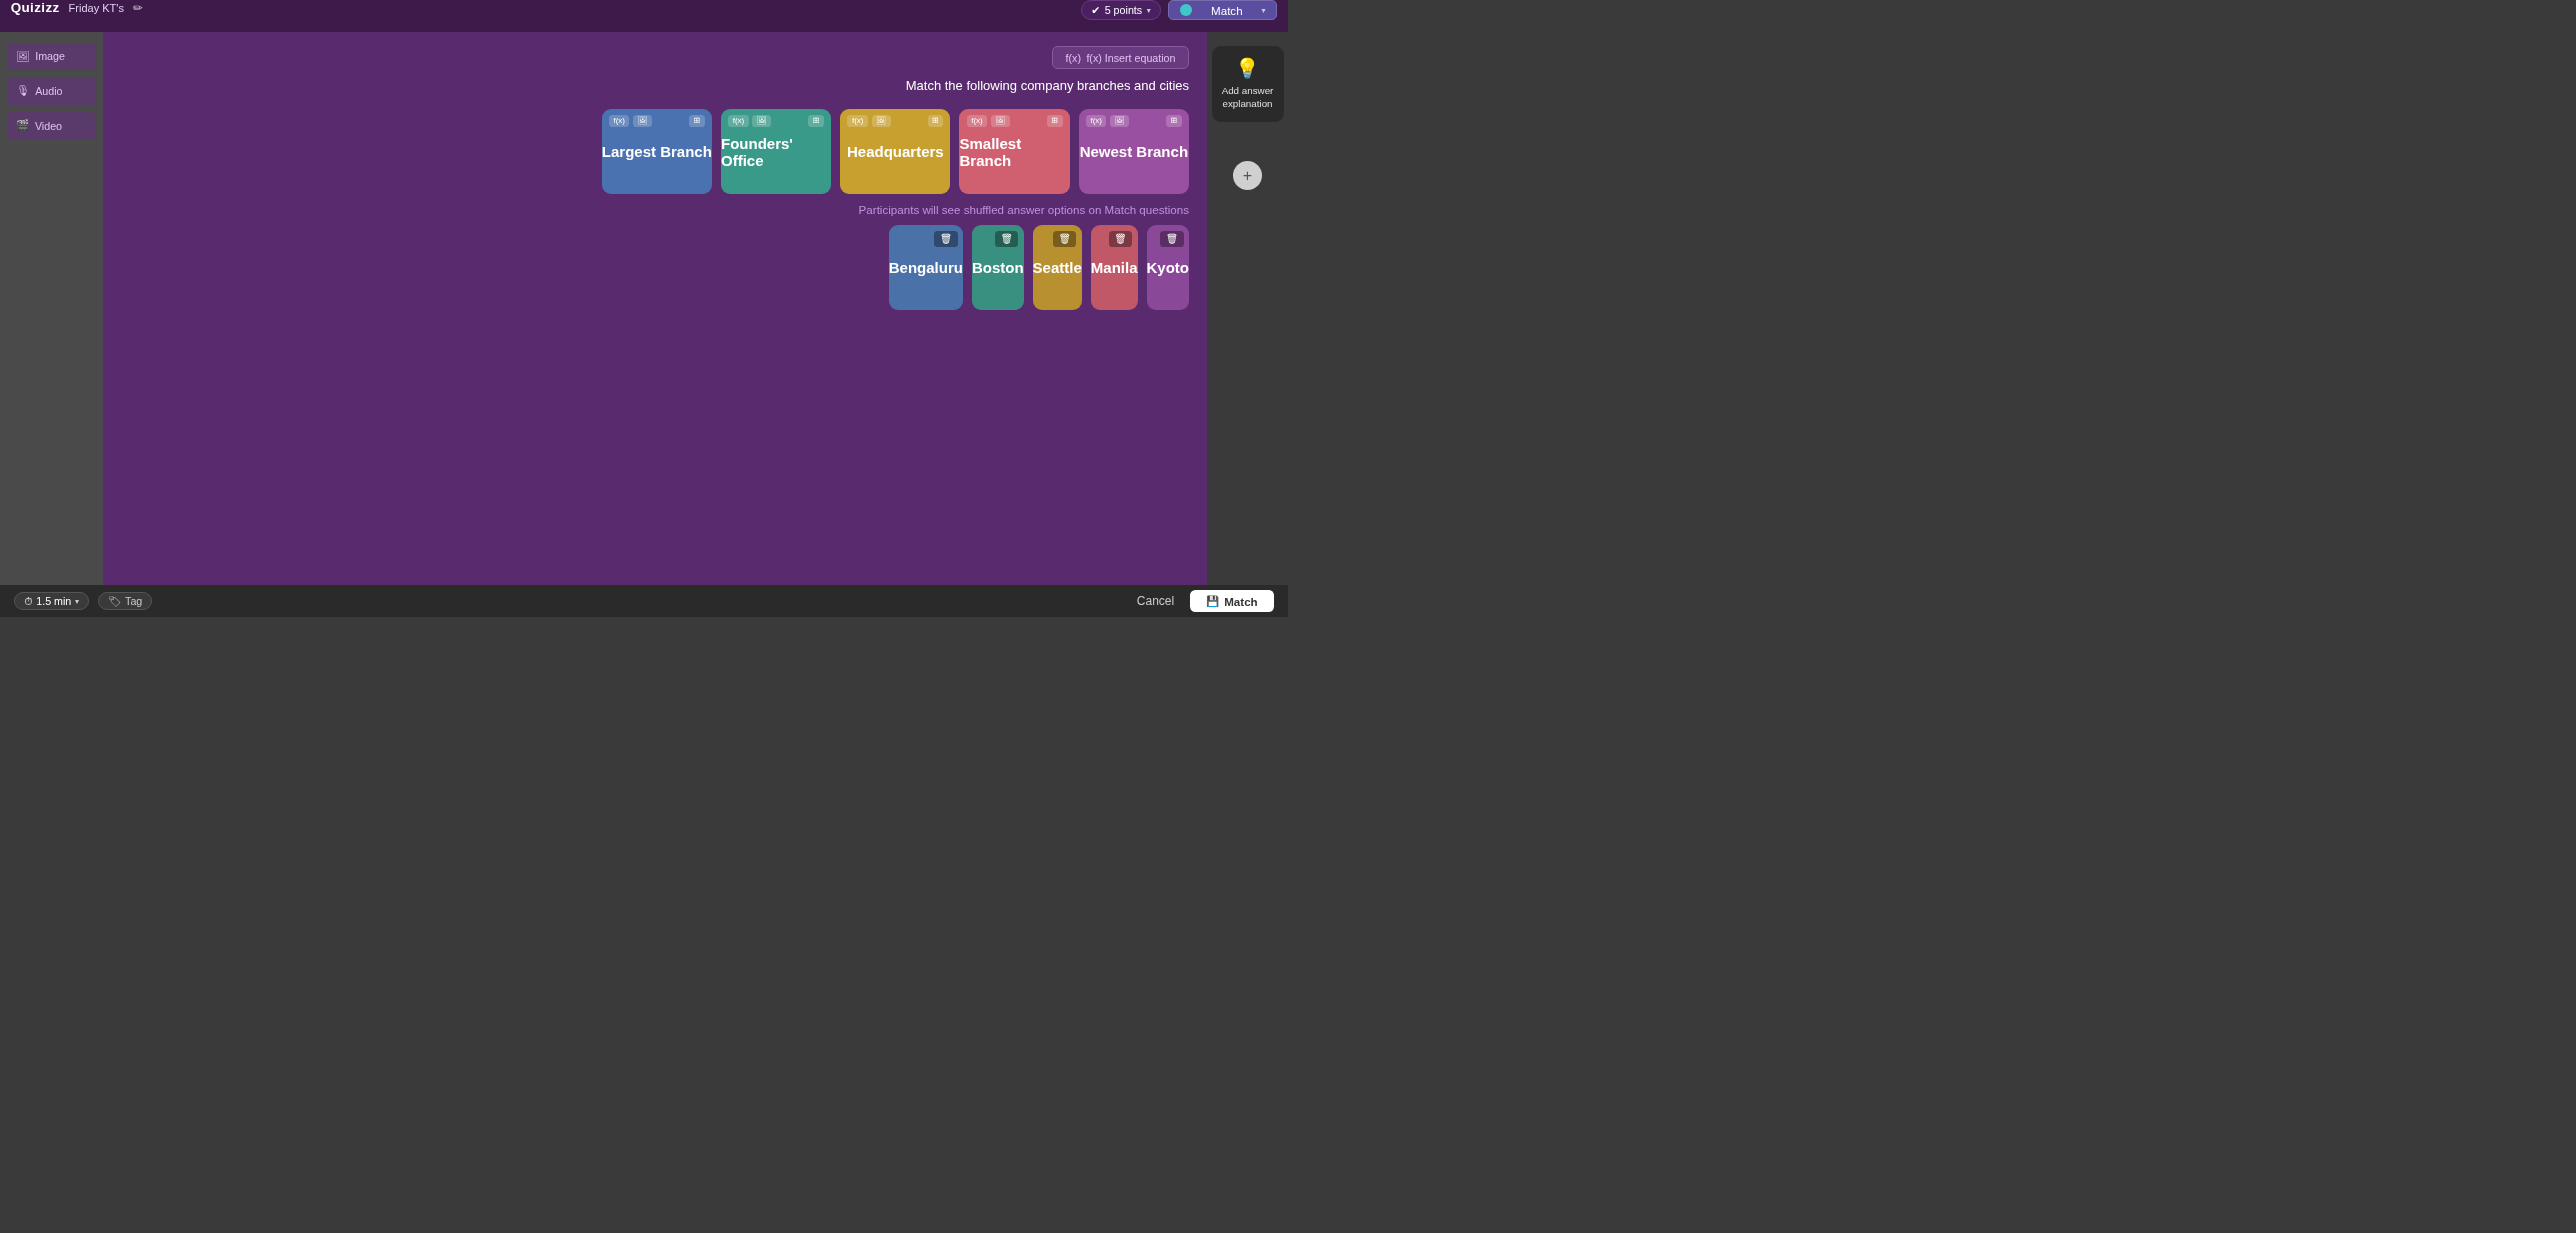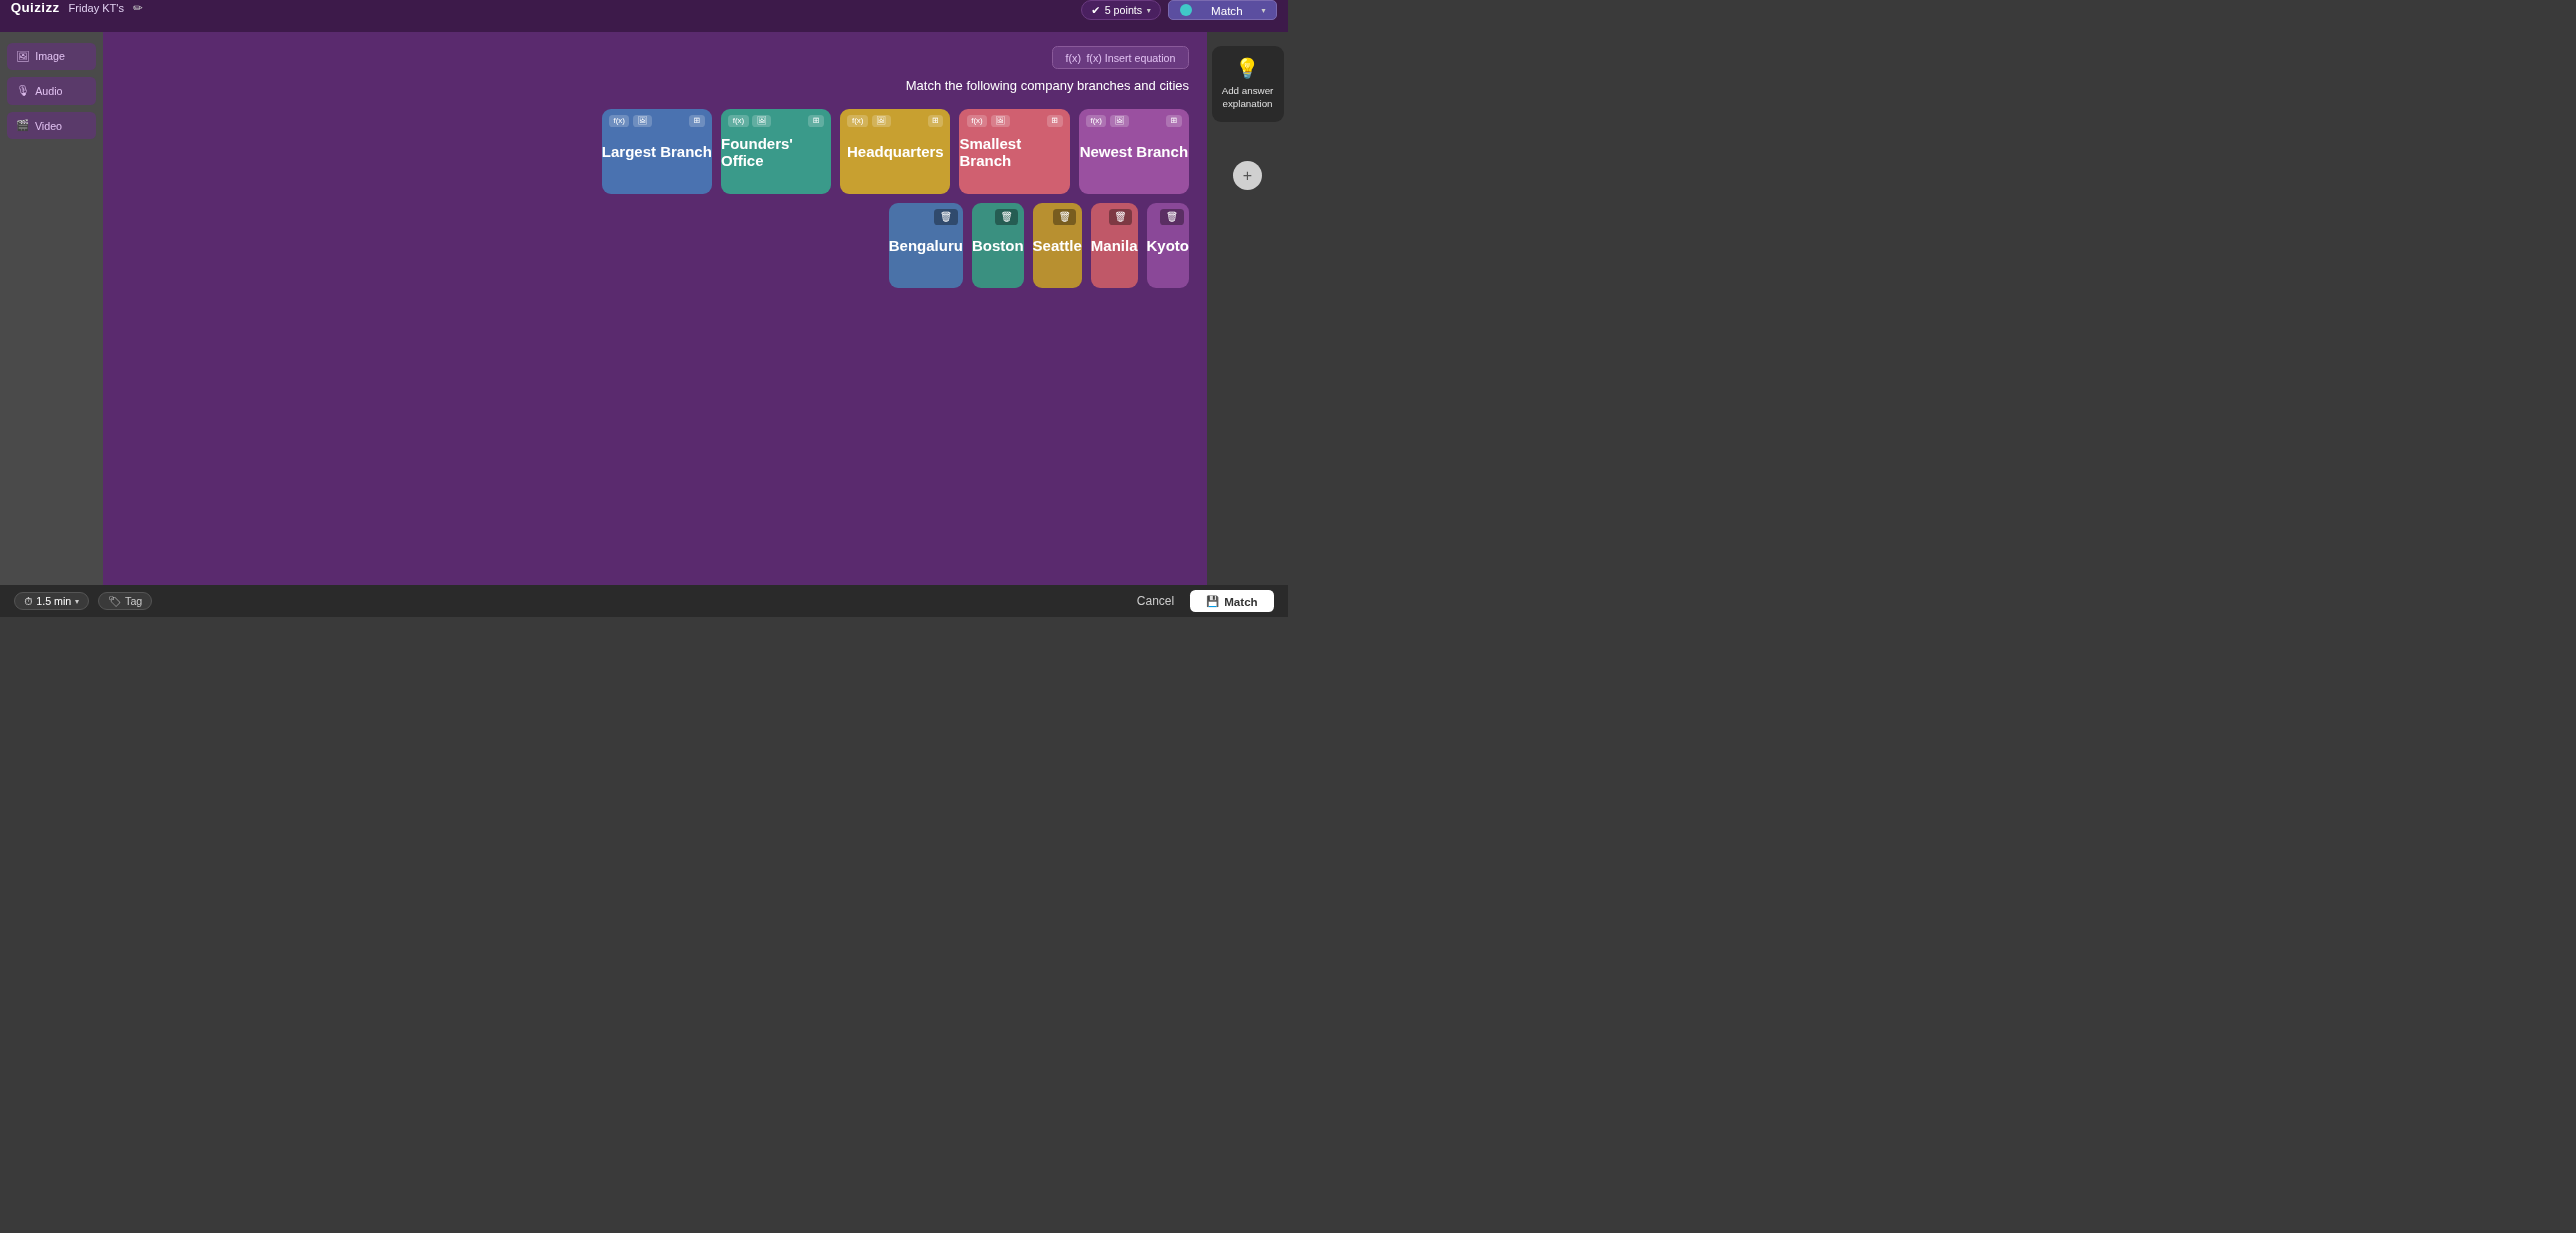--- a/index.html
+++ b/index.html
@@ -469,20 +469,21 @@
           <div class="card-toolbar-left">
             <button class="card-toolbar-btn">f(x)</button>
             <button class="card-toolbar-btn">🖼</button>
           </div>
           <button class="card-toolbar-grid">⊞</button>
         </div>
         <span>Newest Branch</span>
       </div>
     </div>
 
+    <div id="shuffle-note">Participants will see shuffled answer options on Match questions</div>
 
     <div id="bottom-cards">
       <div class="match-card card-blue-bot">
         <button class="card-delete-btn">🗑</button>
         <span>Bengaluru</span>
       </div>
       <div class="match-card card-teal-bot">
         <button class="card-delete-btn">🗑</button>
         <span>Boston</span>
       </div>

